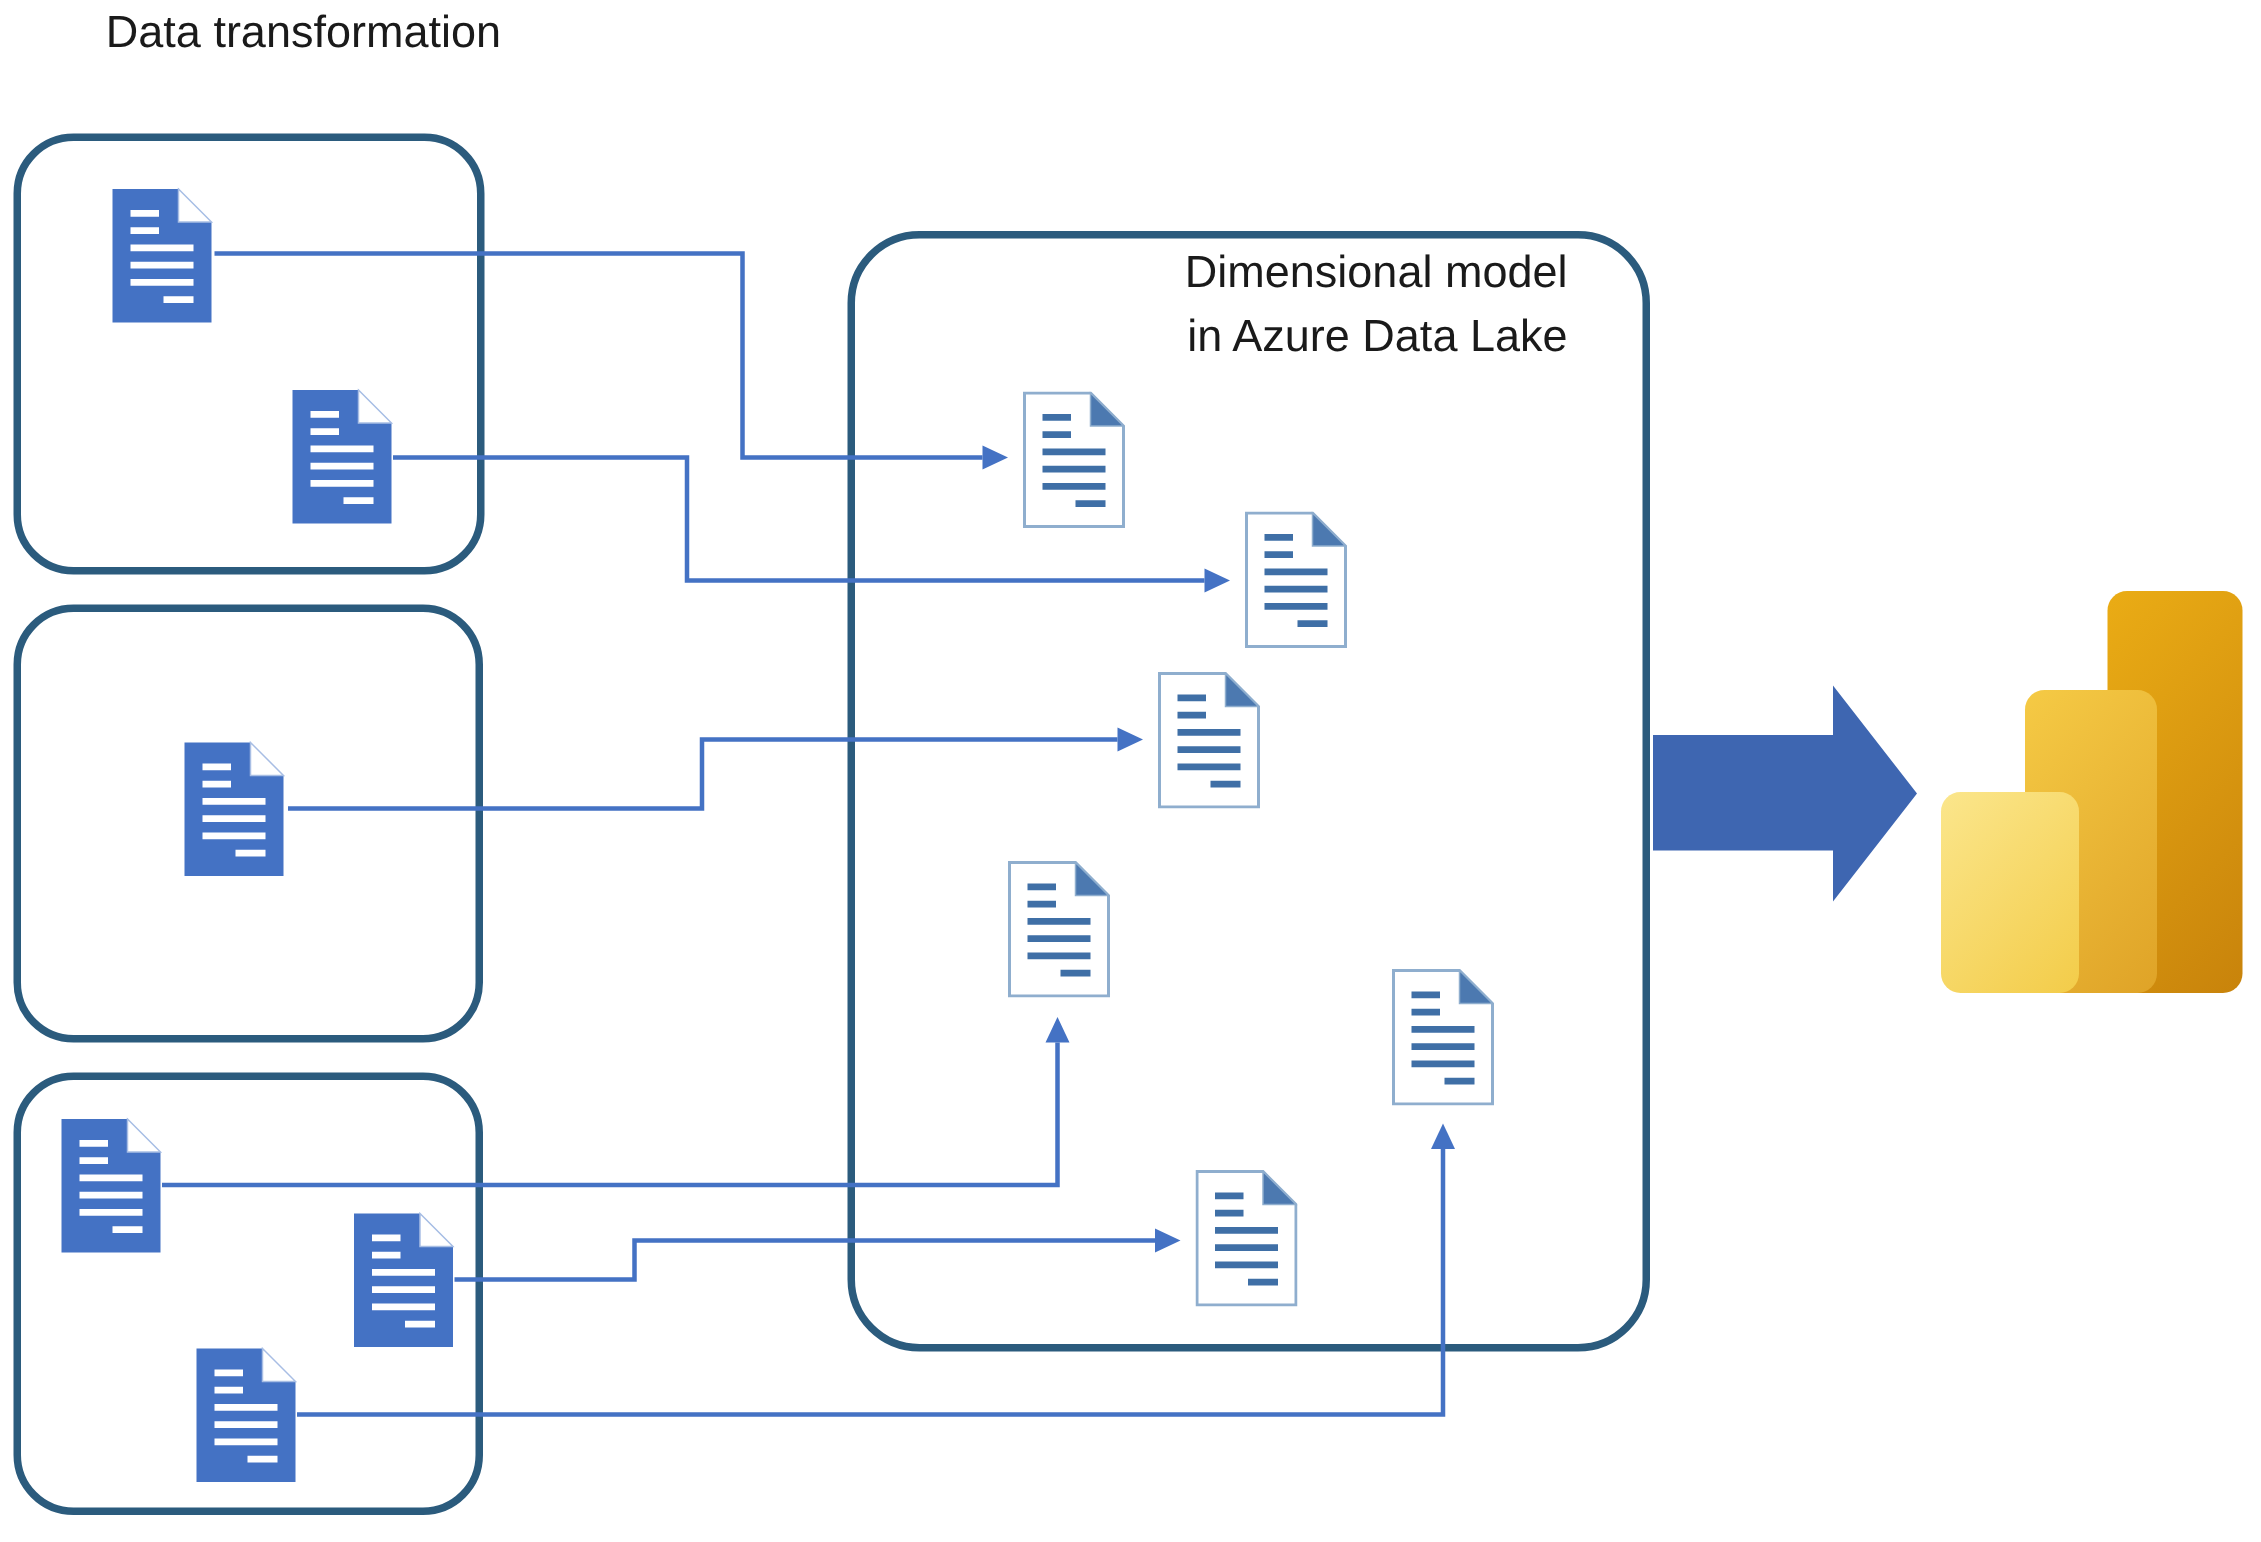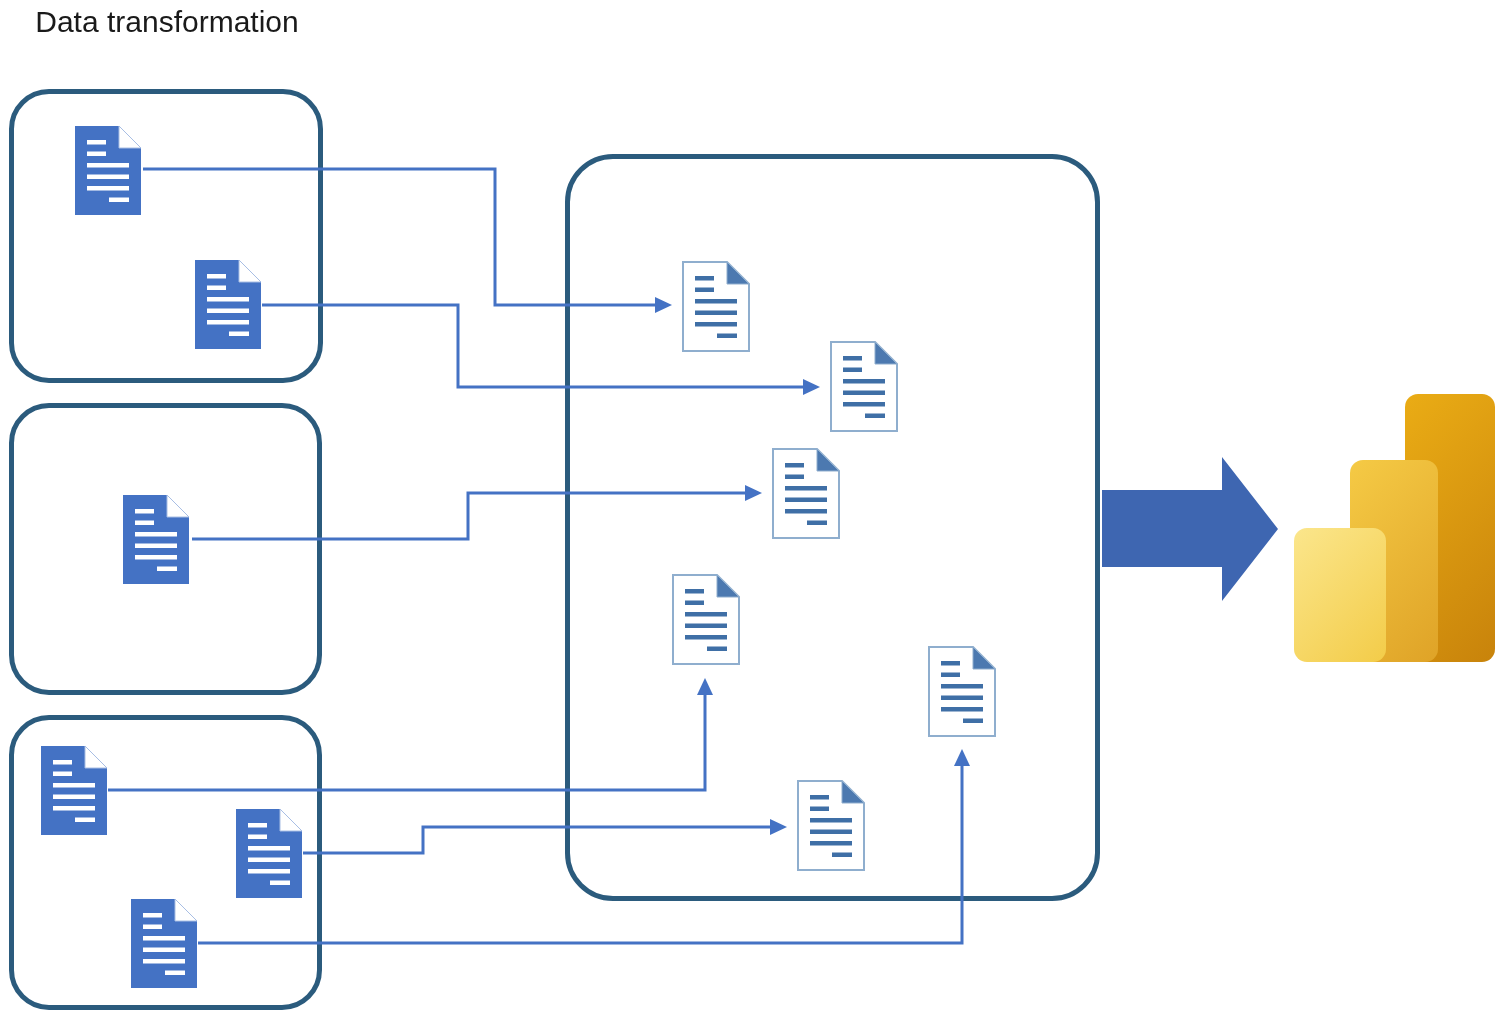--- a/index.html
+++ b/index.html
@@ -1,21 +1,21 @@
 <!DOCTYPE html>
 <html><head>
 <meta charset="utf-8">
 <style>
   html,body{margin:0;padding:0;background:#ffffff;}
   .canvas{
     position:relative;width:1507px;height:1028px;background:#ffffff;overflow:hidden;
     font-family:"Liberation Sans", sans-serif;color:#1a1a1a;
   }
   .title{
-    position:absolute;text-align:center;font-size:30px;line-height:43px;color:#1a1a1a;
+    position:absolute;text-align:right;font-size:30px;line-height:43px;color:#1a1a1a;
   }
   .title-source{left:0;top:6;width:334px;}
   .title-model{left:565px;top:160px;width:480px;}
   .rbox{
     position:absolute;border:5px solid #2B5B7D;border-radius:40px;background:transparent;
     box-sizing:border-box;
   }
   .box1{left:9px;top:89px;width:314px;height:294px;}
   .box2{left:9px;top:403px;width:313px;height:292px;}
   .box3{left:9px;top:715px;width:313px;height:295px;}
@@ -32,20 +32,24 @@
     background:linear-gradient(135deg,#FBE68C 0%,#F3CC49 100%);}
 </style>
 </head>
 <body>
 
 <div class="canvas">
 
   <div class="title title-source">
     <div>Data transformation</div>
   </div>
+  <div class="title title-model">
+    <div>Dimensional model</div>
+    <div>in Azure Data Lake</div>
+  </div>
 
   <div class="rbox box1"></div>
   <div class="rbox box2"></div>
   <div class="rbox box3"></div>
   <div class="rbox model-box"></div>
 
   <div class="doc" style="left:74px;top:125px">
       <svg viewBox="0 0 68 91" width="68" height="91">
     <path d="M1 1 H45 L67 23 V90 H1 Z" fill="#4472C4"></path>
     <path d="M45 1 L67 23 H45 Z" fill="#FFFFFF" stroke="#A8BEE4" stroke-width="1"></path>

